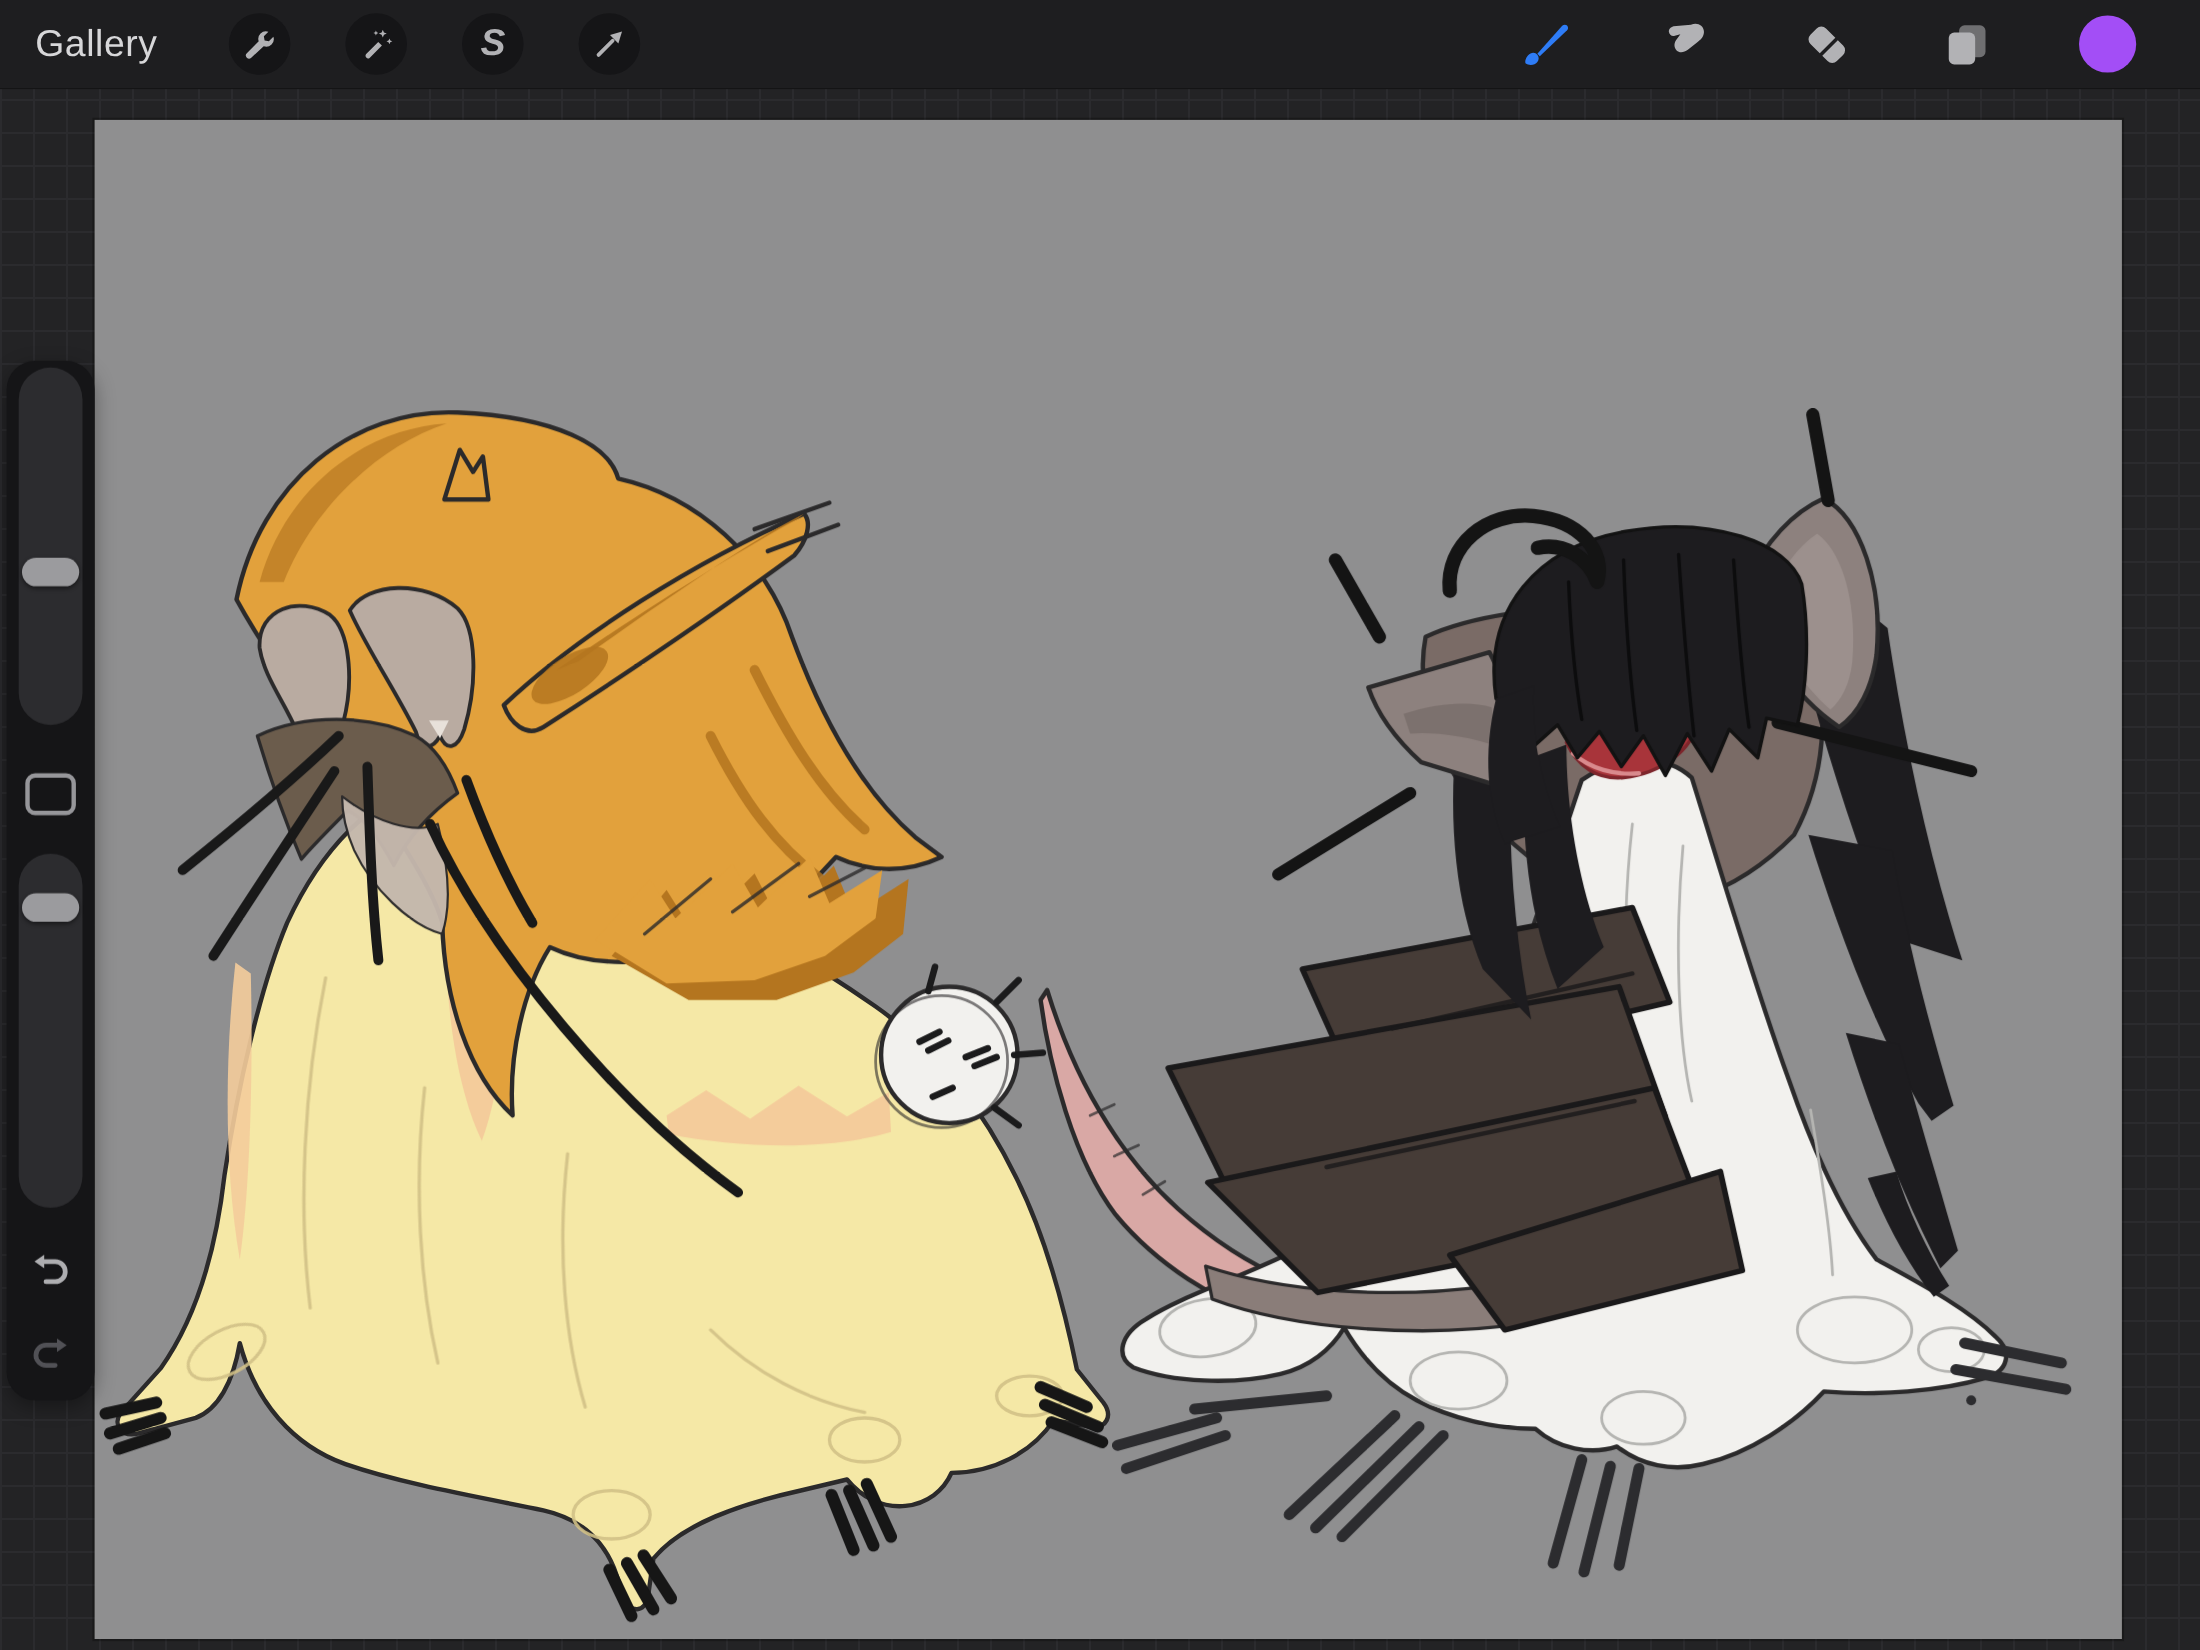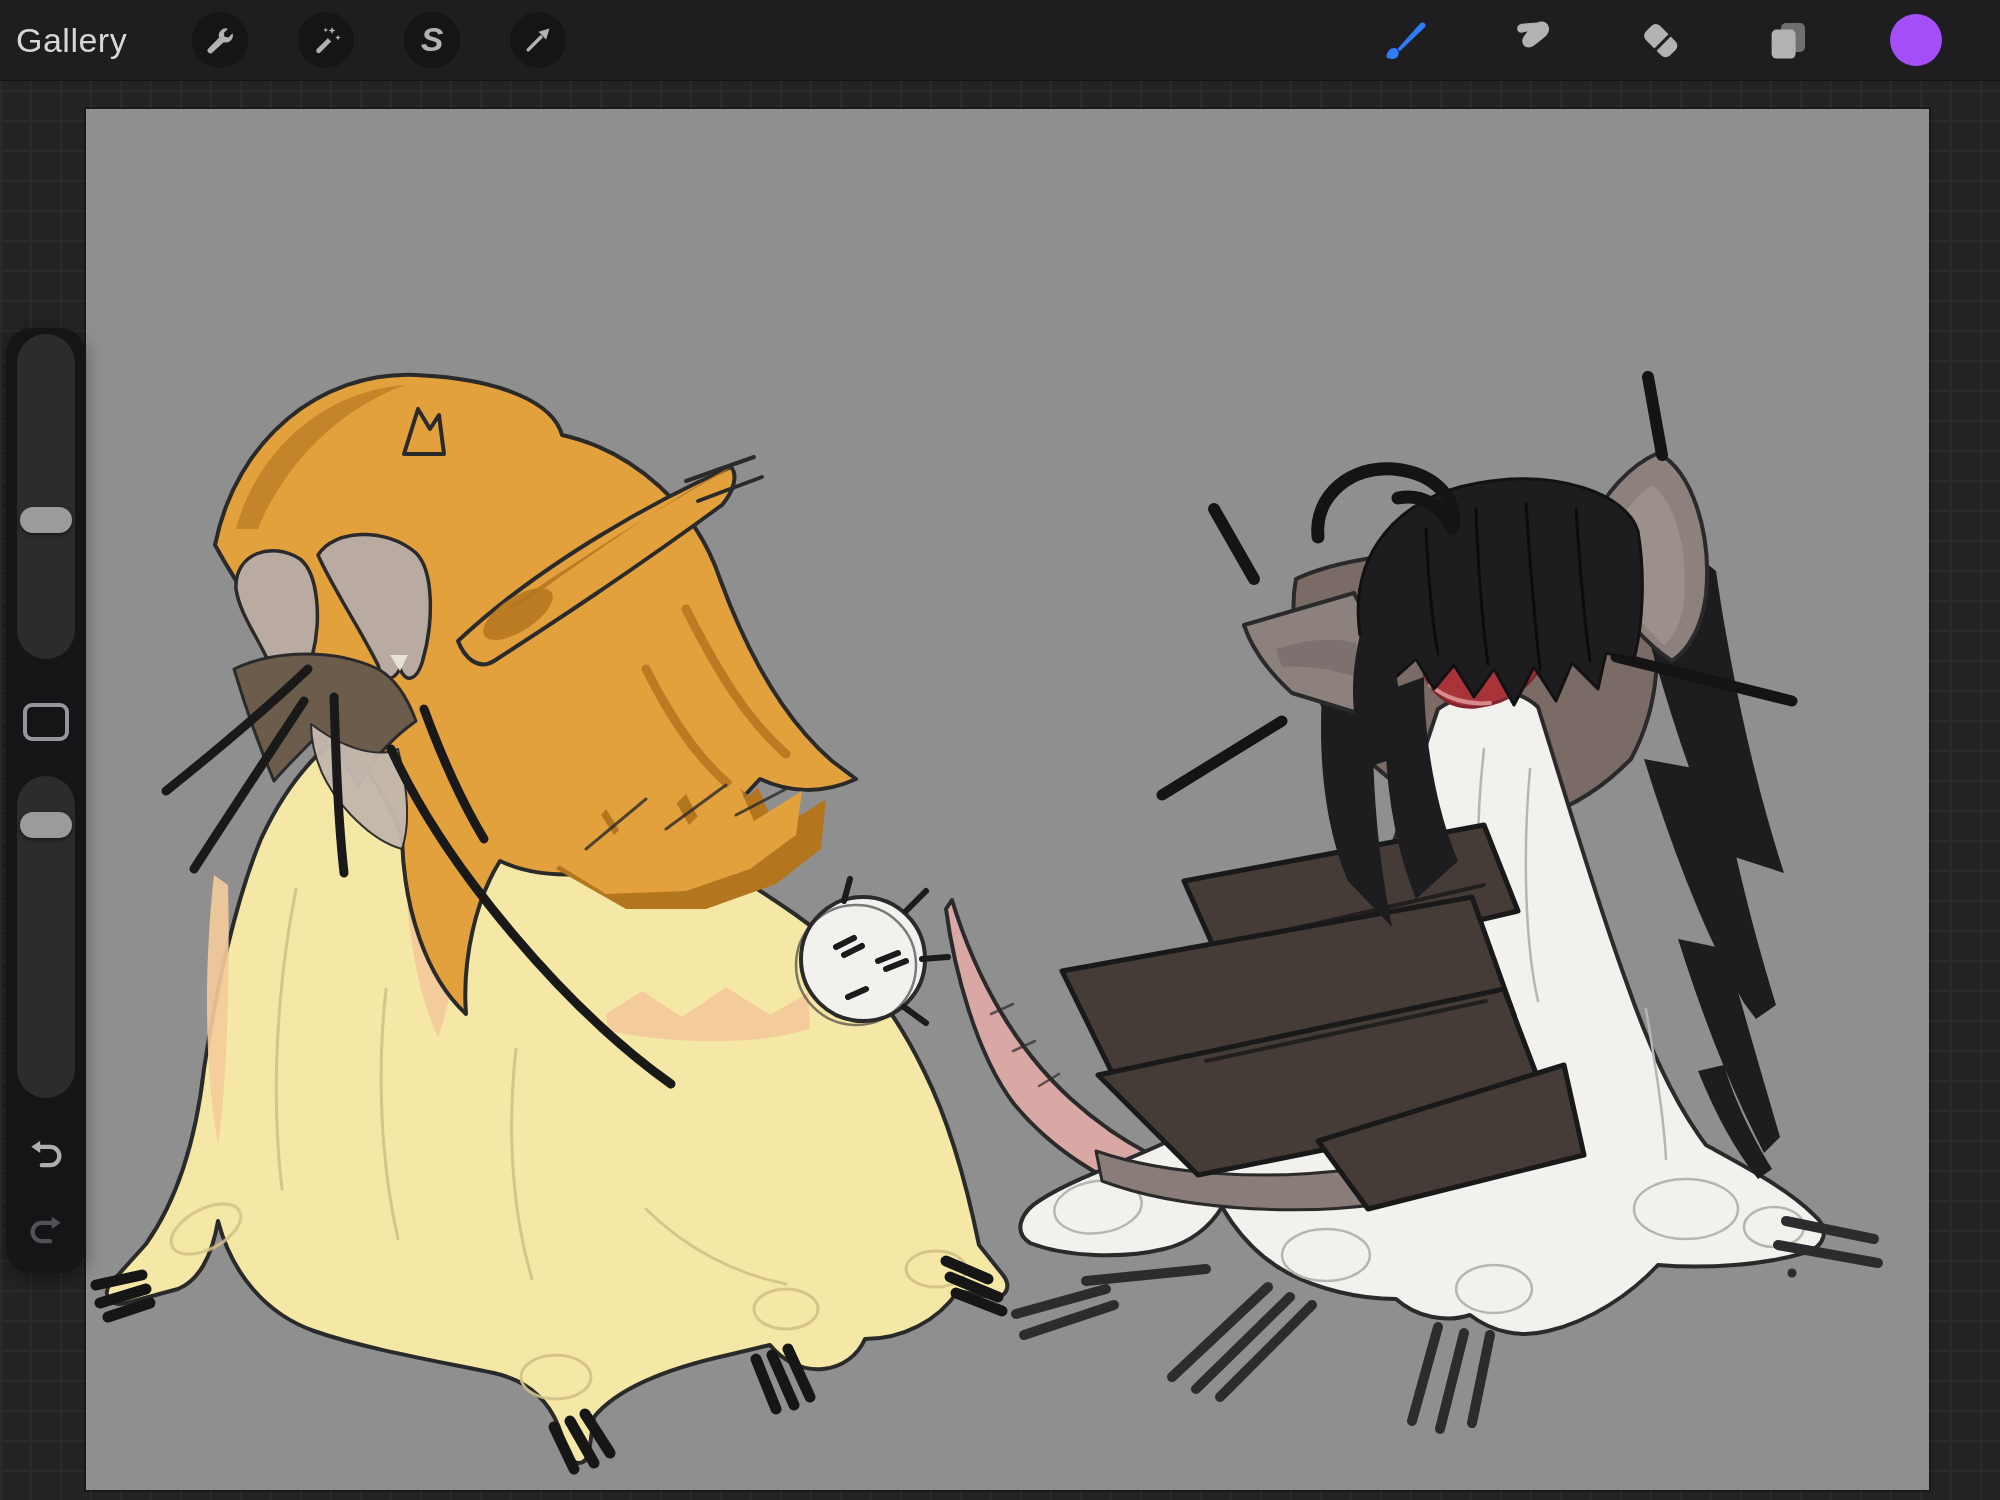--- a/index.html
+++ b/index.html
@@ -6,21 +6,21 @@
   #app{position:relative;width:2000px;height:1500px;overflow:hidden;
        font-family:"Liberation Sans",sans-serif;
        background-color:var(--bg-dark);
        background-image:linear-gradient(var(--grid-line) 2px,transparent 2px),
                         linear-gradient(90deg,var(--grid-line) 2px,transparent 2px);
        background-size:30px 30px;}
   
   .toolbar{position:absolute;left:0;top:0;width:2000px;height:80px;
            background:var(--bar-bg);display:flex;align-items:center;justify-content:space-between;
            box-shadow:0 1px 0 #141415;z-index:30;}
-  .tb-left{display:flex;align-items:center;padding-left:16px;}
+  .tb-left{display:flex;align-items:center;padding-left:32px;}
   .gallery{font-size:34px;color:#d7d7d9;letter-spacing:.5px;margin-right:40px;cursor:default;}
   .circle-btn{width:56px;height:56px;border-radius:50%;background:var(--bar-circle);
               display:flex;align-items:center;justify-content:center;margin:0 25px;}
   .circle-btn svg{width:32px;height:32px;color:var(--icon-gray);}
   .s-glyph{font-size:34px;font-weight:800;color:var(--icon-gray);font-style:italic;transform:translateY(-1px);}
   .tb-right{display:flex;align-items:center;padding-right:20px;}
   .tool-btn{width:52px;height:52px;display:flex;align-items:center;justify-content:center;margin:0 38px;}
   .tool-btn svg{width:48px;height:48px;color:var(--icon-gray);}
   .tool-btn.active svg{color:var(--accent-blue);}
   .swatch{width:52px;height:52px;border-radius:50%;background:var(--swatch-purple);}

